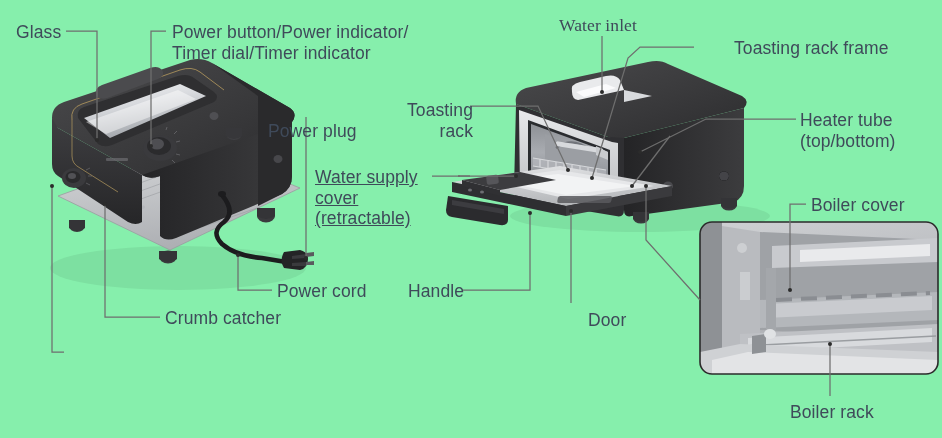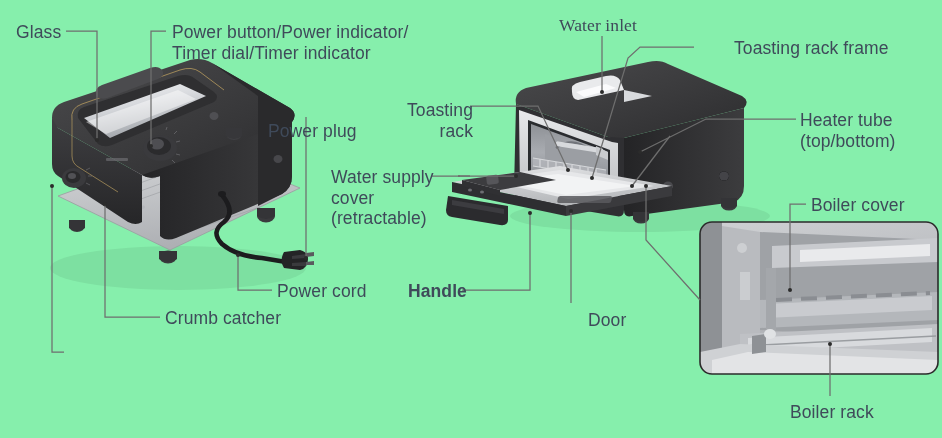--- a/index.html
+++ b/index.html
@@ -354,26 +354,26 @@
       <circle cx="646" cy="186" r="2"></circle>
       <circle cx="790" cy="290" r="2"></circle>
       <circle cx="830" cy="344" r="2"></circle>
     </g>
   </svg>
 
   <div class="callout" style="left:16px;  top:22px;">Glass</div>
   <div class="callout" style="left:172px; top:22px;">Power button/Power indicator/
 Timer dial/Timer indicator</div>
   <div class="callout" style="left:268px; top:100px;margin-top:21px;">Power plug</div>
-  <div class="callout" style="left:331px; top:167px;">Water supply
+  <div class="callout" style="left:315px; top:167px;text-decoration:underline;">Water supply
 cover
 (retractable)</div>
   <div class="callout" style="left:165px; top:308px;">Crumb catcher</div>
   <div class="callout" style="left:277px; top:281px;">Power cord</div>
-  <div class="callout" style="left:408px; top:281px;font-weight:bold;">Handle</div>
+  <div class="callout" style="left:408px; top:281px;">Handle</div>
   <div class="callout" style="left:550px; top:310px;margin-left:38px;">Door</div>
   <div class="callout" style="left:407px; top:100px;text-align:right;">Toasting
 rack</div>
   <div class="callout" style="left:559px; top:15px;font-family:Liberation Serif, serif;">Water inlet</div>
   <div class="callout" style="left:698px; top:38px;margin-left:36px;">Toasting rack frame</div>
   <div class="callout" style="left:811px; top:195px;">Boiler cover</div>
   <div class="callout" style="left:800px; top:110px;">Heater tube
 (top/bottom)</div>
   <div class="callout" style="left:790px; top:402px;">Boiler rack</div>
 

